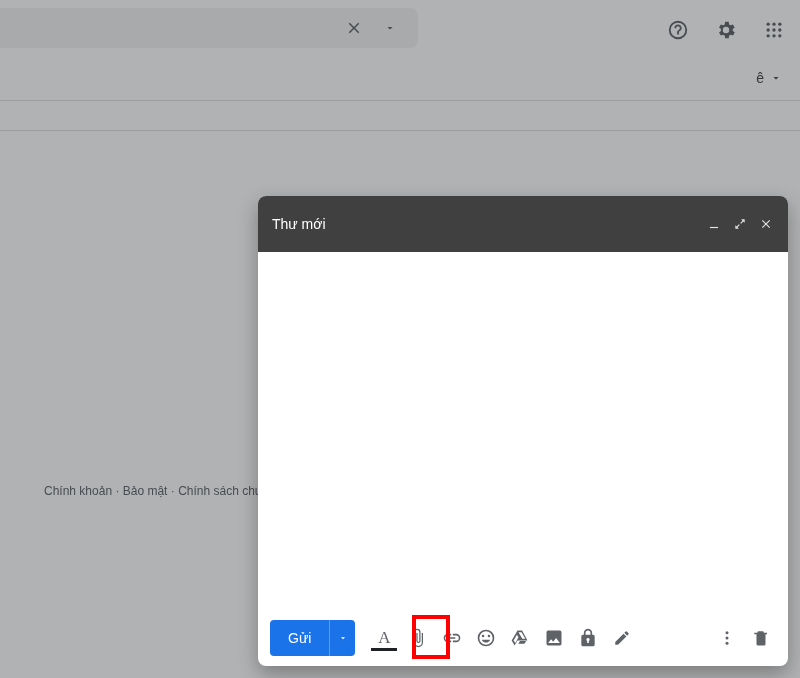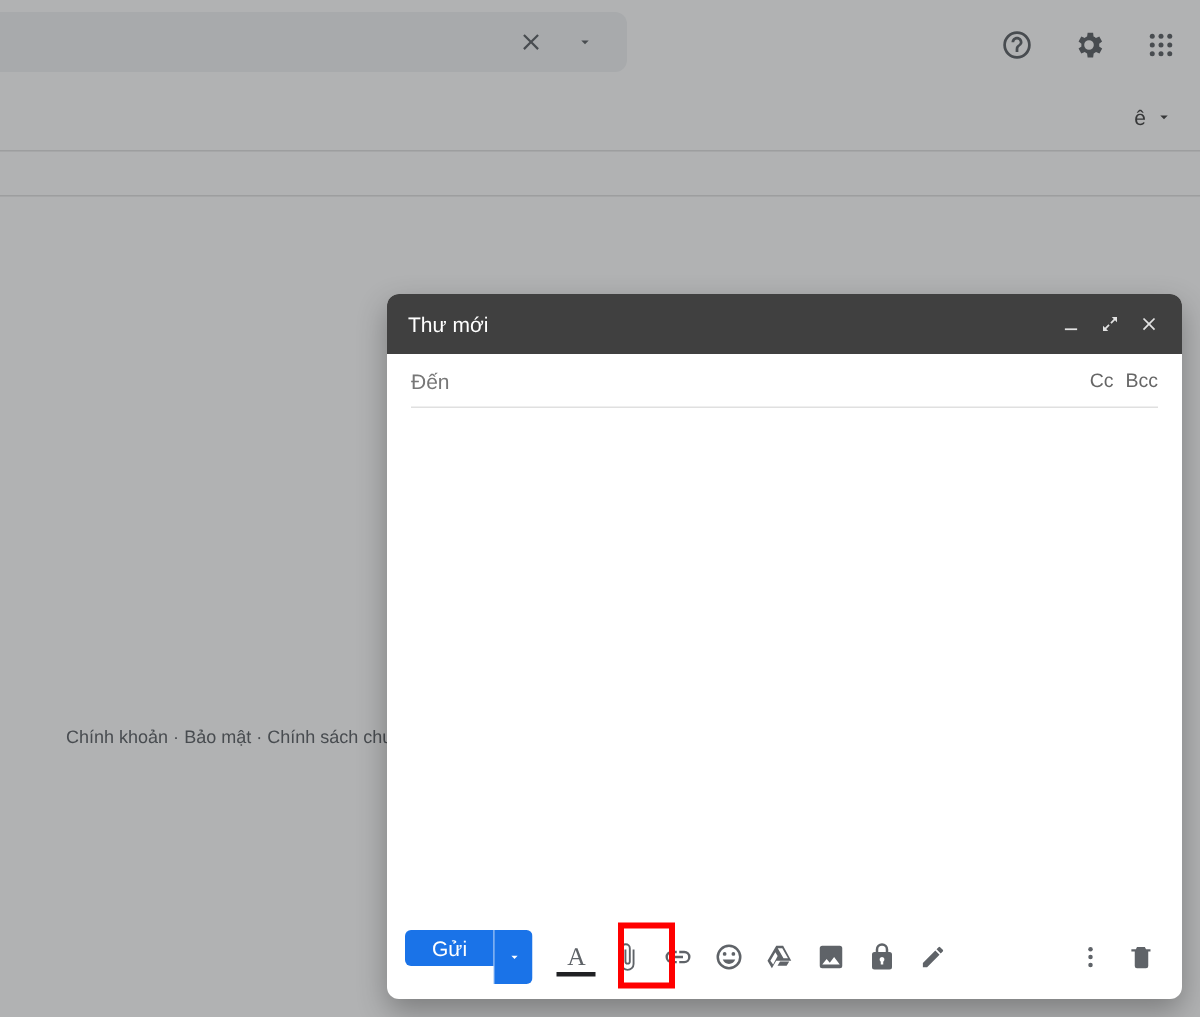--- a/index.html
+++ b/index.html
@@ -29,39 +29,39 @@
   .dim {
     position: absolute; inset: 0; background: rgba(32,33,36,0.35);
   }
   
   .compose {
     position: absolute; left: 258px; top: 196px; width: 530px; height: 470px;
     background: #fff; border-radius: 8px; box-shadow: 0 8px 20px rgba(0,0,0,0.3);
     display: flex; flex-direction: column; overflow: hidden;
   }
   .compose-header {
-    background: #404040; color: #fff; height: 40px; display: flex; align-items: center;
+    background: #404040; color: #fff; height: 56px; display: flex; align-items: center;
     padding: 0 14px; justify-content: space-between; font-size: 14px;
   }
   .compose-header .ctrls { display: flex; gap: 10px; align-items: center; }
   .compose-header .ctrls .hicon { width: 16px; height: 16px; display: flex; align-items: center; justify-content: center; opacity: 0.85; }
   .compose-body { flex: 1; padding: 0 16px; display: flex; flex-direction: column; }
   .row {
     display: flex; align-items: center; height: 36px; border-bottom: 1px solid #e0e0e0;
     color: #777; font-size: 14px; justify-content: space-between;
   }
   .row.subject { justify-content: flex-start; }
   .ccbcc { display: flex; gap: 8px; color: #666; font-size: 13px; }
   .editor { flex: 1; }
   .compose-footer {
     height: 56px; display: flex; align-items: center; padding: 0 12px; gap: 4px;
   }
   .sendgrp { display: flex; }
   .sendbtn {
-    background: #1a73e8; color: #fff; border: none; height: 24px; padding: 0 18px;
+    background: #1a73e8; color: #fff; border: none; height: 36px; padding: 0 18px;
     border-top-left-radius: 4px; border-bottom-left-radius: 4px; font-size: 14px; font-weight: 500;
     display: flex; align-items: center;
   }
   .sendmore {
     background: #1a73e8; color: #fff; width: 26px; height: 36px; border-left: 1px solid rgba(255,255,255,0.3);
     border-top-right-radius: 4px; border-bottom-right-radius: 4px; display: flex; align-items: center; justify-content: center;
   }
   .tbicon {
     width: 30px; height: 36px; display: flex; align-items: center; justify-content: center; color: #5f6368;
     position: relative;
@@ -156,27 +156,20 @@
       </div>
       <div class="hicon">
         <svg width="14" height="14" viewBox="0 0 24 24" fill="#fff">
             <path d="M19 6.41 17.59 5 12 10.59 6.41 5 5 6.41 10.59 12 5 17.59 6.41 19 12 13.41 17.59 19 19 17.59 13.41 12z"></path>
           </svg>
       </div>
     </div>
   </div>
 
   <div class="compose-body">
-    <div class="row">
-      <span>Đến</span>
-      <div class="ccbcc">
-        <span>Cc</span>
-        <span>Bcc</span>
-      </div>
-    </div>
     <div class="editor"></div>
   </div>
 
   <div class="compose-footer">
     <div class="sendgrp">
       <button class="sendbtn">Gửi</button>
       <div class="sendmore">
         <svg width="10" height="10" viewBox="0 0 24 24" fill="#fff">
             <path d="M7 10l5 5 5-5z"></path>
           </svg>

